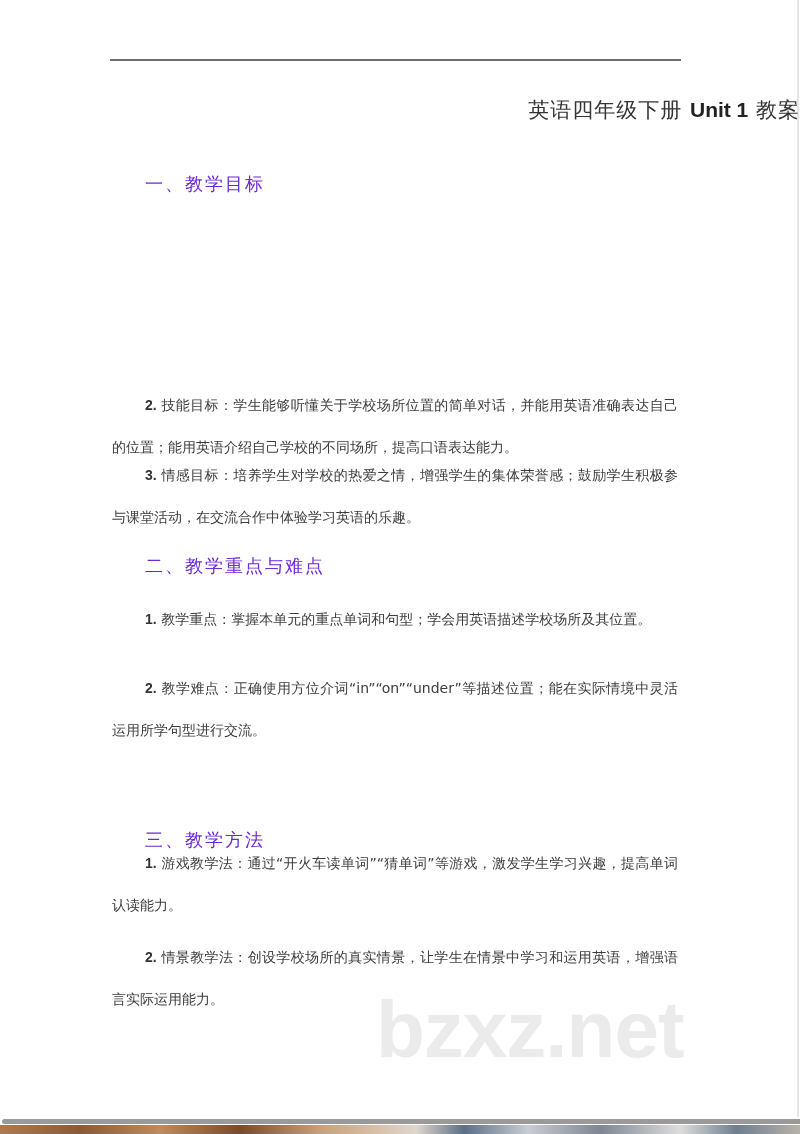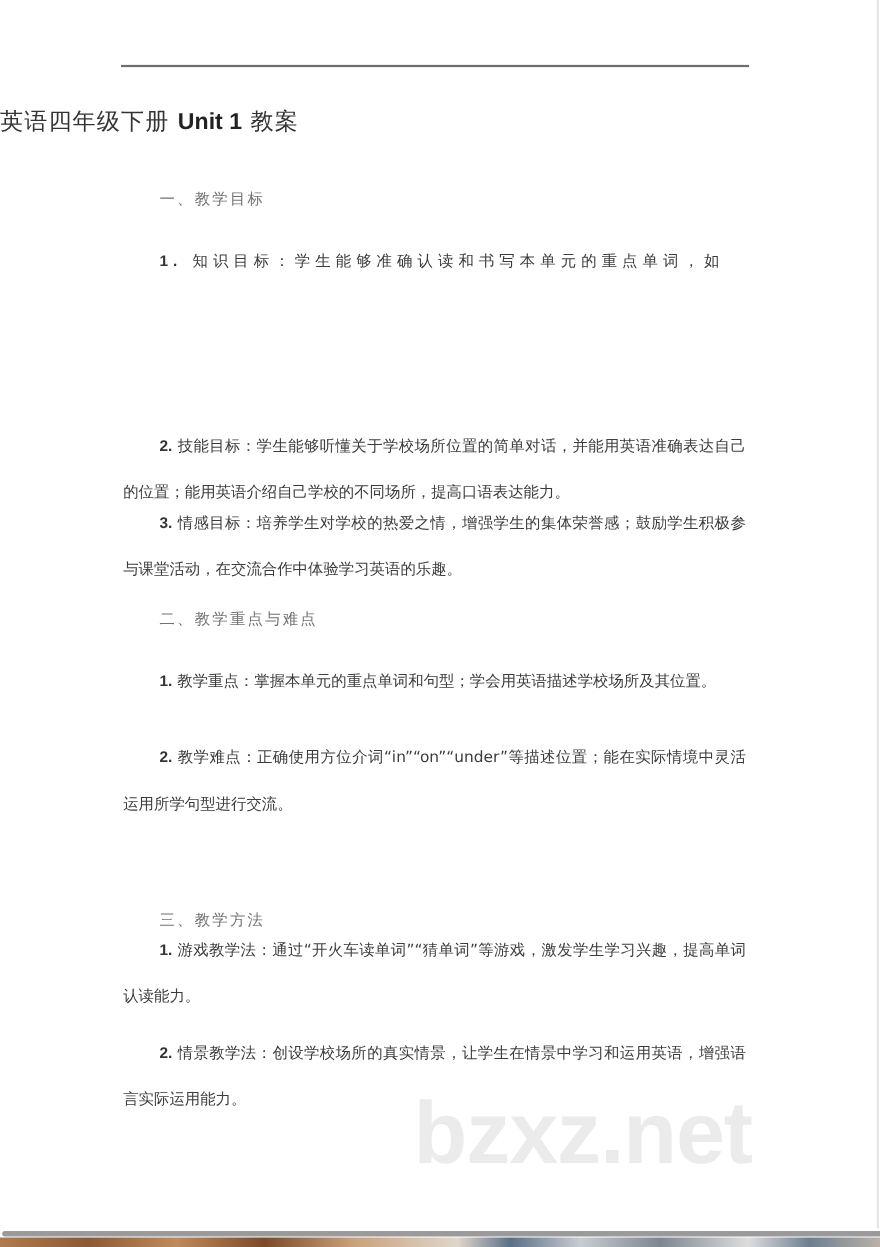--- a/index.html
+++ b/index.html
@@ -13,26 +13,26 @@
     position: absolute; left: 0; top: 0; width: 797px; height: 1117px;
     background: #ffffff;
     border-right: 2px solid #e6e6e6;
   }
   .header-rule {
     position: absolute; left: 110px; top: 59px; width: 571px; height: 0;
     border-top: 2px solid #6e6e6e;
   }
   .title {
     position: absolute; left: 0; width: 800px; top: 96px;
-    text-align: left; font-size: 21px; color: #333; letter-spacing: 1px;
+    text-align: right; font-size: 21px; color: #333; letter-spacing: 1px;
   }
   .title .latin { font-family: "Liberation Sans", sans-serif; font-weight: bold; color: #222; letter-spacing: 0; }
   .content { position: absolute; left: 112px; top: 0; width: 566px; }
   .h {
-    position: absolute; left: 33px; font-size: 14px; letter-spacing: 2px; color: #737373;
+    position: absolute; left: 33px; font-size: 18px; letter-spacing: 2px; color: #6d28d9;
   }
   .p {
     position: absolute; left: 0; width: 566px; font-size: 14px; line-height: 42px;
     color: #3c3c3c; text-align: justify; text-indent: 33px;
   }
   .p .num { font-family: "Liberation Sans", sans-serif; font-weight: bold; color: #333; }
   .p .en { font-family: "Liberation Sans", sans-serif; color: #2a2a2a; }
   .sp1 { letter-spacing: 4.6px; }
   .watermark {
     position: absolute; left: 376px; top: 990px;
@@ -58,21 +58,20 @@
     <span>英语四年级下册</span>
     <span class="latin">Unit 1</span>
     <span>教案</span>
   </div>
 
   <div class="content">
 
     <div class="h" style="top:172px">一、教学目标</div>
 
     <div class="p" style="top:216px; text-indent:0">
-      <div style="text-indent:33px" class="sp1"><span class="num">1.</span> <span>知识目标：学生能够准确认读和书写本单元的重点单词，如</span></div>
     </div>
 
     <div class="p" style="top:384px">
       <span class="num">2.</span>
       <span>技能目标：学生能够听懂关于学校场所位置的简单对话，并能用英语准确表达自己的位置；能用英语介绍自己学校的不同场所，提高口语表达能力。</span>
     </div>
 
     <div class="p" style="top:454px">
       <span class="num">3.</span>
       <span>情感目标：培养学生对学校的热爱之情，增强学生的集体荣誉感；鼓励学生积极参与课堂活动，在交流合作中体验学习英语的乐趣。</span>

